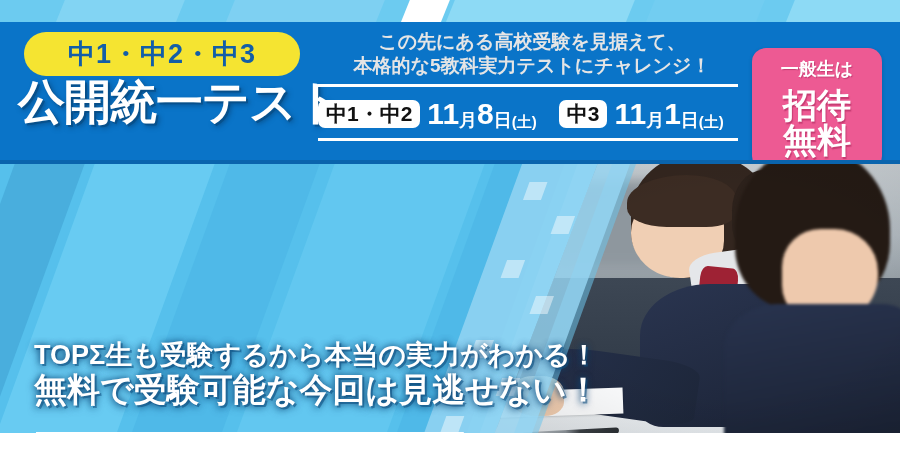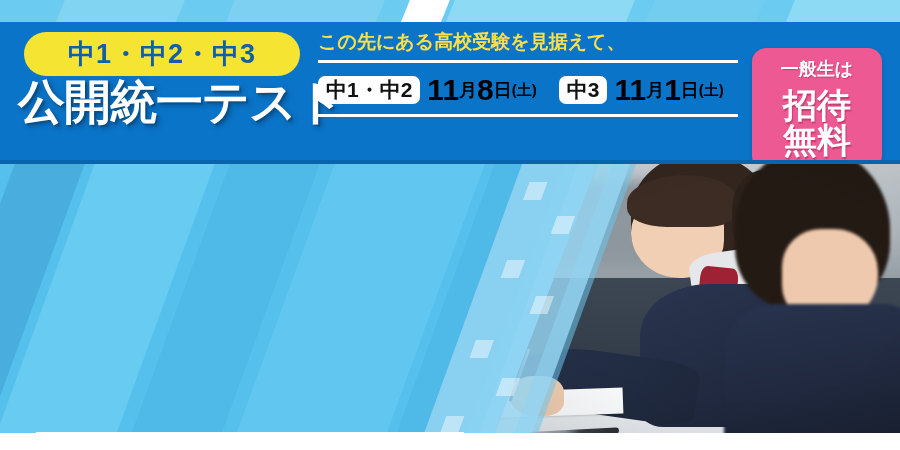--- a/index.html
+++ b/index.html
@@ -64,46 +64,47 @@
     text-shadow:
       2px 2px 0 rgba(8,70,120,.55),
       3px 3px 5px rgba(5,50,90,.5);
   }
 
   
   .copy{
     position:absolute;left:318px;top:8px;width:428px;
   }
   .copy .line{
-    color:#fde047;
+    color:#e5e5e5;
     font-size:19px;font-weight:bold;
     line-height:1.26;
     white-space:nowrap;
+    text-align:center;
   }
   .rule{
     width:420px;height:3px;background:#ffffff;margin-top:6px;
   }
 
   .dates{
     display:flex;align-items:center;
     margin-top:7px;height:40px;
     gap:0;
   }
   .tag{
     background:#ffffff;color:#111;
     font-size:21px;font-weight:bold;
     border-radius:7px;
     padding:2px 8px;
     line-height:1.15;
     white-space:nowrap;
     display:flex;align-items:center;
   }
   .dt{
-    color:#000000;font-weight:bold;white-space:nowrap;
-    display:flex;align-items:center;
+    color:#ffffff;font-weight:bold;white-space:nowrap;
+    display:flex;align-items:flex-end;
     margin-left:7px;
   }
   .dt .big{font-size:30px;line-height:1;}
   .dt .sm{font-size:18px;line-height:1;}
   .dt .tiny{font-size:15px;line-height:1;}
   .gap{width:22px;}
   .rule2{width:420px;height:3px;background:#ffffff;margin-top:4px;}
 
   
   .free-badge{
@@ -306,20 +307,21 @@
   <div class="header">
 
     <div class="grade-pill">
       <span>中1・中2・中3</span>
     </div>
 
     <div class="main-title">公開統一テスト</div>
 
     <div class="copy">
       <div class="line">この先にある高校受験を見据えて、</div>
+      <div class="line">本格的な5教科実力テストにチャレンジ！</div>
       <div class="rule"></div>
 
       <div class="dates">
         <div class="tag">中1・中2</div>
         <div class="dt">
           <span class="big">11</span>
           <span class="sm">月</span>
           <span class="big">8</span>
           <span class="sm">日</span>
           <span class="tiny">(土)</span>
@@ -385,19 +387,23 @@
     <div class="band">
       <div class="sq" style="left:14px;top:18px"></div>
       <div class="sq" style="left:54px;top:52px"></div>
       <div class="sq" style="left:20px;top:96px"></div>
       <div class="sq" style="left:62px;top:132px"></div>
       <div class="sq" style="left:18px;top:176px"></div>
       <div class="sq" style="left:58px;top:214px"></div>
       <div class="sq" style="left:16px;top:252px"></div>
     </div>
 
+    <div class="headline">
+      <div class="hl1">TOPΣ生も受験するから本当の実力がわかる！</div>
+      <div class="hl2">無料で受験可能な今回は見逃せない！</div>
+    </div>
 
     <div class="card">
       <div class="card-title">〜君の可能性を強力にサポート〜</div>
 
     </div>
   </div>
 </div>
 
 </body></html>

